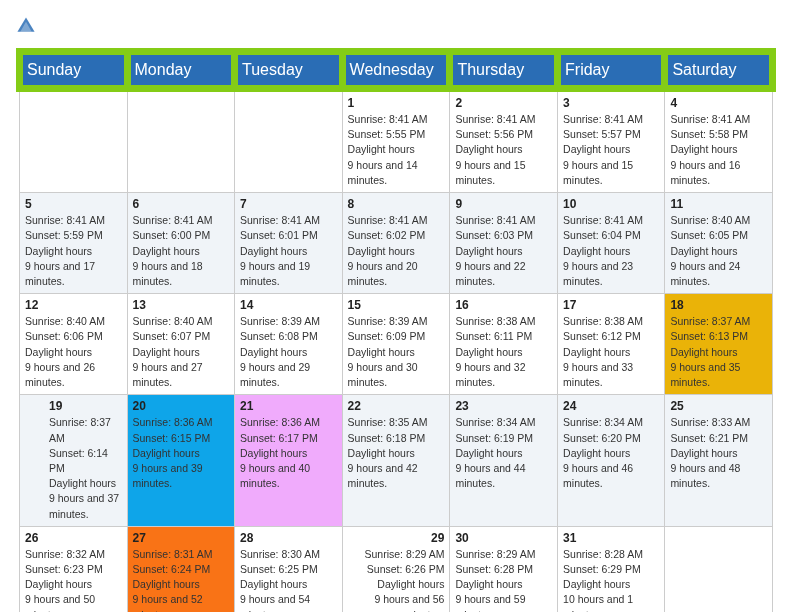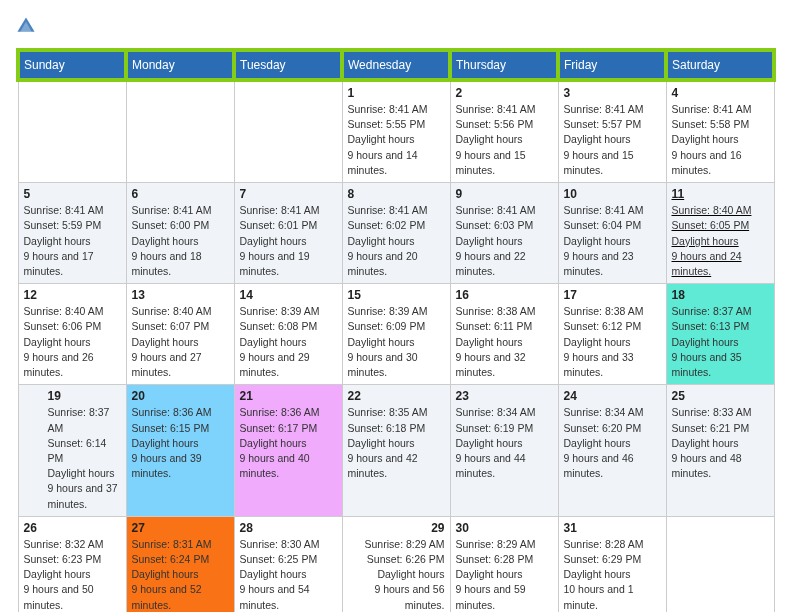--- a/index.html
+++ b/index.html
@@ -46,22 +46,22 @@
       width: 100%;
       border-collapse: collapse;
       font-size: 11px;
     }
     .calendar th {
       background: #2a6db5;
       color: #fff;
       padding: 6px 4px;
       text-align: left;
       font-weight: normal;
-      font-size: 12px;
-      border: 4px solid #84cc16;
+      font-size: 16px;
+      border: 7px solid #84cc16;
     }
     .calendar td {
       border: 1px solid #ccc;
       vertical-align: top;
       padding: 4px 5px;
       width: 108px;
       min-height: 80px;
       background: #fff;
     }
     .calendar tr:nth-child(even) td {
@@ -155,21 +155,21 @@
           <div class="day-info">Sunrise: 8:41 AM<br>Sunset: 6:02 PM<br>Daylight hours<br>9 hours and 20 minutes.</div>
         </td>
         <td style="background: rgb(240, 244, 248);">
           <div class="day-number">9</div>
           <div class="day-info">Sunrise: 8:41 AM<br>Sunset: 6:03 PM<br>Daylight hours<br>9 hours and 22 minutes.</div>
         </td>
         <td style="background: rgb(240, 244, 248);">
           <div class="day-number">10</div>
           <div class="day-info">Sunrise: 8:41 AM<br>Sunset: 6:04 PM<br>Daylight hours<br>9 hours and 23 minutes.</div>
         </td>
-        <td style="background: rgb(240, 244, 248); text-decoration: underline;">
+        <td style="background: rgb(240, 244, 248);">
           <div class="day-number">11</div>
           <div class="day-info">Sunrise: 8:40 AM<br>Sunset: 6:05 PM<br>Daylight hours<br>9 hours and 24 minutes.</div>
         </td>
       </tr>
       <tr>
         <td style="background: rgb(255, 255, 255);">
           <div class="day-number">12</div>
           <div class="day-info">Sunrise: 8:40 AM<br>Sunset: 6:06 PM<br>Daylight hours<br>9 hours and 26 minutes.</div>
         </td>
         <td style="background: rgb(255, 255, 255);">
@@ -185,31 +185,31 @@
           <div class="day-info">Sunrise: 8:39 AM<br>Sunset: 6:09 PM<br>Daylight hours<br>9 hours and 30 minutes.</div>
         </td>
         <td style="background: rgb(255, 255, 255); border-radius: 23px;">
           <div class="day-number">16</div>
           <div class="day-info">Sunrise: 8:38 AM<br>Sunset: 6:11 PM<br>Daylight hours<br>9 hours and 32 minutes.</div>
         </td>
         <td style="background: rgb(255, 255, 255);">
           <div class="day-number">17</div>
           <div class="day-info">Sunrise: 8:38 AM<br>Sunset: 6:12 PM<br>Daylight hours<br>9 hours and 33 minutes.</div>
         </td>
-        <td style="background: #5eead4;">
+        <td style="background: #eab308;">
           <div class="day-number">18</div>
           <div class="day-info">Sunrise: 8:37 AM<br>Sunset: 6:13 PM<br>Daylight hours<br>9 hours and 35 minutes.</div>
         </td>
       </tr>
       <tr>
         <td style="background: rgb(240, 244, 248); padding-left: 29px;">
           <div class="day-number">19</div>
           <div class="day-info">Sunrise: 8:37 AM<br>Sunset: 6:14 PM<br>Daylight hours<br>9 hours and 37 minutes.</div>
         </td>
-        <td style="background: #7dd3fc;">
+        <td style="background: #0ea5e9;">
           <div class="day-number">20</div>
           <div class="day-info">Sunrise: 8:36 AM<br>Sunset: 6:15 PM<br>Daylight hours<br>9 hours and 39 minutes.</div>
         </td>
         <td style="background: #f0abfc;">
           <div class="day-number">21</div>
           <div class="day-info">Sunrise: 8:36 AM<br>Sunset: 6:17 PM<br>Daylight hours<br>9 hours and 40 minutes.</div>
         </td>
         <td style="background: rgb(240, 244, 248);">
           <div class="day-number">22</div>
           <div class="day-info">Sunrise: 8:35 AM<br>Sunset: 6:18 PM<br>Daylight hours<br>9 hours and 42 minutes.</div>

